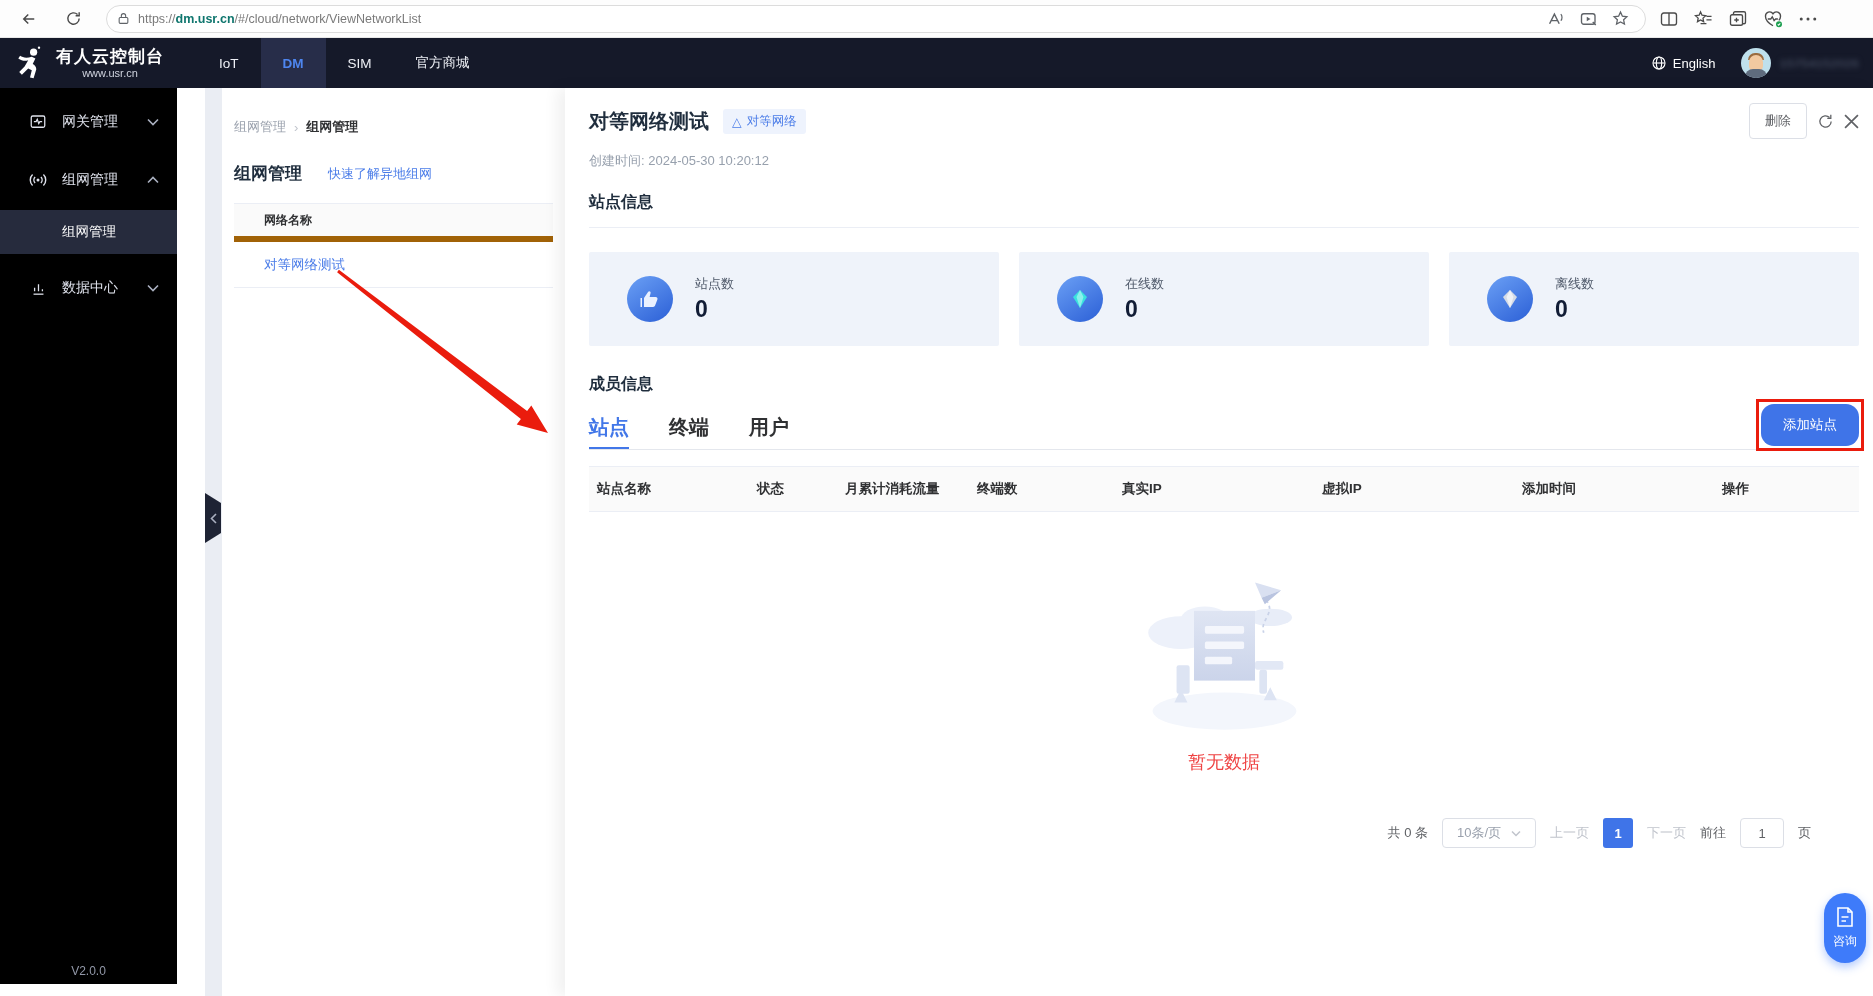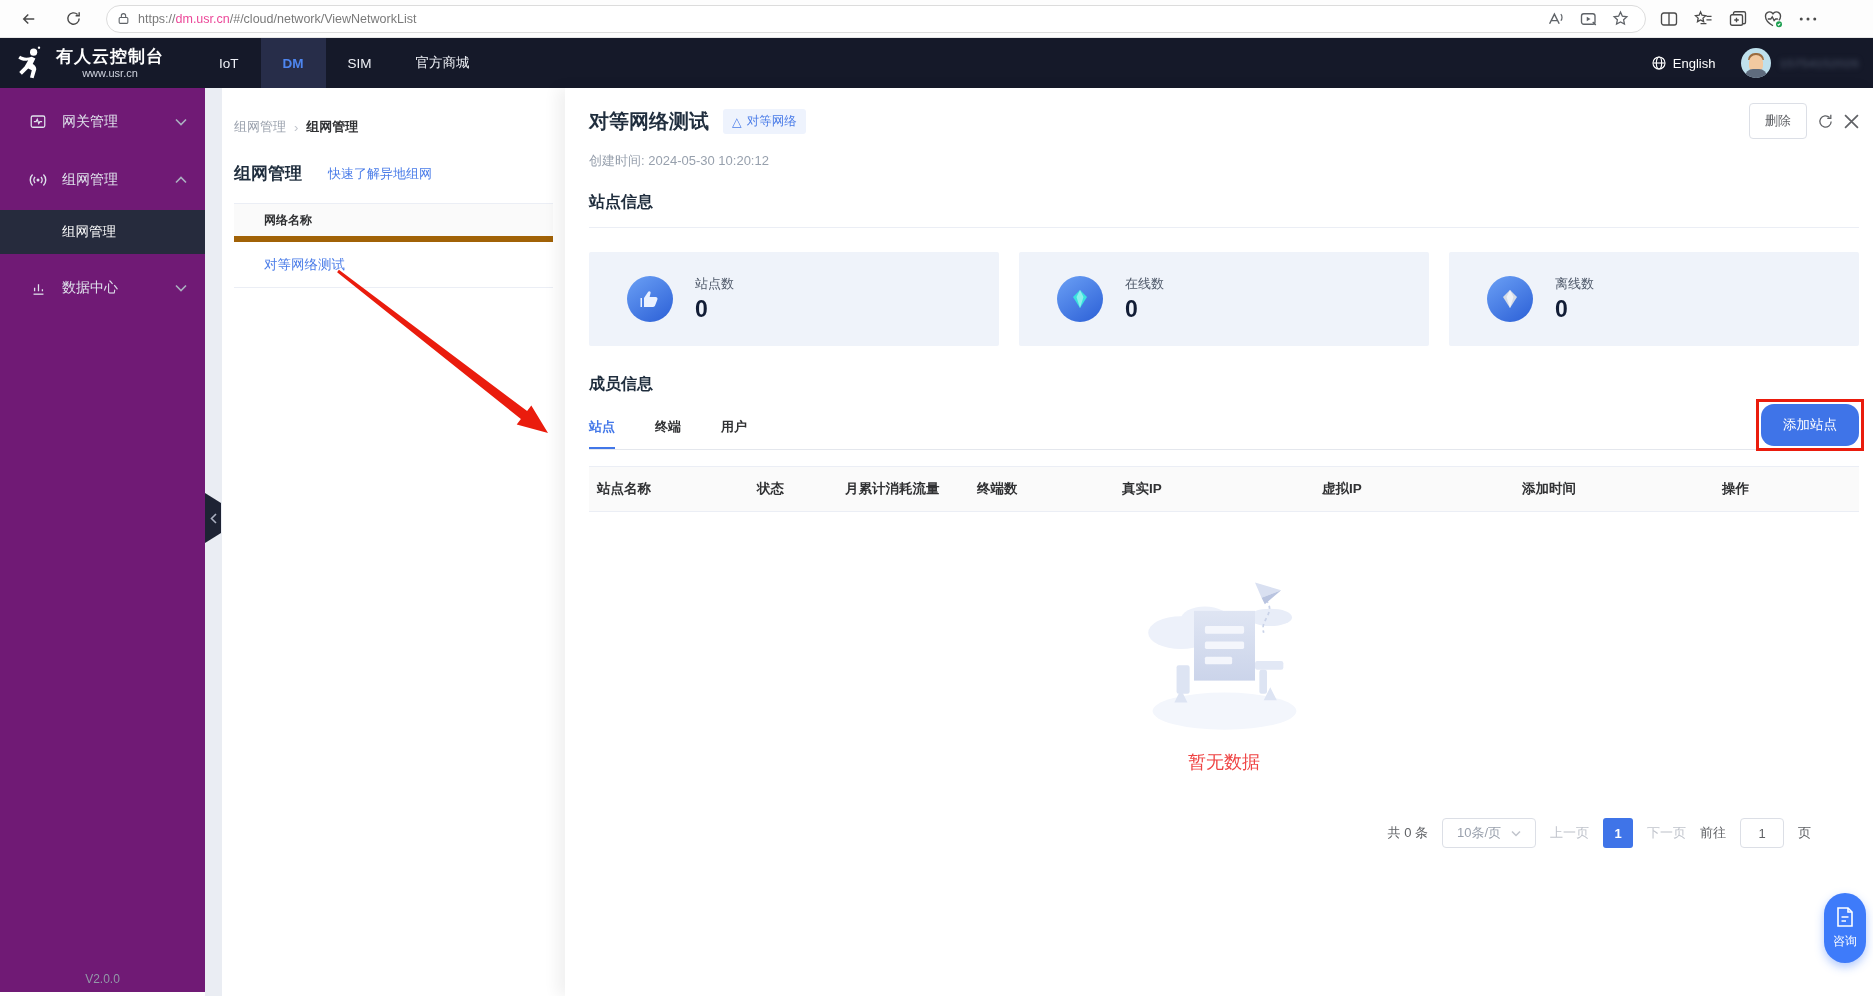--- a/index.html
+++ b/index.html
@@ -8,21 +8,21 @@
 
   
   .browser-bar { position:absolute; left:0; top:0; width:1873px; height:38px; background:#fdfdfd;
     border-bottom:1px solid #e8e8e8; display:flex; align-items:center; }
   .b-icon { width:30px; height:28px; display:flex; align-items:center; justify-content:center;
     color:#4a4a4a; font-size:17px; flex:0 0 auto; }
   .back { margin-left:14px; } .reload { margin-left:14px; }
   .url-pill { margin-left:18px; width:1540px; height:28px; border:1px solid #dcdcdc; border-radius:15px;
     background:#fff; display:flex; align-items:center; padding:0 10px; }
   .url-text { font-size:12.5px; color:#7a7a7a; margin-left:8px; flex:1 1 auto; white-space:nowrap; }
-  .url-text .host { color:#ec4899; font-weight:normal; }
+  .url-text .host { color:#0f766e; font-weight:bold; }
   .pill-icons { display:flex; align-items:center; gap:14px; margin-right:6px; }
   .chrome-right { display:flex; align-items:center; gap:16px; margin-left:14px; color:#4a4a4a; }
   svg.gl { display:block; }
 
   
   .topnav { position:absolute; left:0; top:38px; width:1873px; height:50px; background:#151929;
     display:flex; align-items:center; }
   .logo-wrap { display:flex; align-items:center; margin-left:12px; width:185px; }
   .logo-txt { margin-left:8px; text-align:center; }
   .logo-title { color:#fff; font-size:17px; font-weight:bold; letter-spacing:1px; line-height:20px; }
@@ -32,21 +32,21 @@
   .nav-tab.active { background:#272d49; color:#4e86f0; font-weight:bold; }
   .nav-right { margin-left:auto; display:flex; align-items:center; margin-right:14px; }
   .lang { display:flex; align-items:center; color:#fff; font-size:13px; gap:6px; }
   .avatar { width:30px; height:30px; border-radius:50%; background:#bfe0ec; margin-left:26px; overflow:hidden; position:relative; }
   .avatar .face { position:absolute; left:8px; top:7px; width:14px; height:16px; border-radius:7px 7px 5px 5px; background:#f2c9a0; }
   .avatar .hair { position:absolute; left:7px; top:5px; width:16px; height:7px; border-radius:8px 8px 0 0; background:#9a6b3f; }
   .avatar .body { position:absolute; left:4px; top:21px; width:22px; height:10px; border-radius:8px 8px 0 0; background:#5f6c7e; }
   .username { color:#3c4356; font-size:13px; margin-left:8px; filter:blur(2.5px); text-decoration:line-through; }
 
   
-  .sidebar { position:absolute; left:0; top:88px; width:205px; bottom:4px; background:#701a75; }
+  .sidebar { position:absolute; left:0; top:88px; width:177px; bottom:12px; background:#000000; }
   .side-item { height:48px; display:flex; align-items:center; color:#dfe2ec; font-size:14px; cursor:pointer; margin-top:10px; }
   .side-item .ic { width:20px; margin-left:28px; display:flex; justify-content:center; }
   .side-item .lbl { margin-left:14px; }
   .side-item .chev { margin-left:auto; margin-right:18px; display:flex; }
   .sub-item { height:44px; display:flex; align-items:center; color:#ffffff; font-size:13.5px;
     background:#262b3d; padding-left:62px; cursor:pointer; margin-top:6px; }
   .version { position:absolute; bottom:6px; left:0; width:100%; text-align:center; color:#9298a8; font-size:12px; }
   .collapse-handle { position:absolute; left:205px; top:493px; width:16px; height:50px; background:#1e2334;
     clip-path:polygon(0 0,100% 20%,100% 80%,0 100%); display:flex; align-items:center; justify-content:center; cursor:pointer; z-index:6; }
 
@@ -82,21 +82,21 @@
   .d-divider { margin-top:14px; height:1px; background:#ebeef5; }
   .cards { margin-top:24px; display:flex; gap:20px; }
   .card { flex:1 1 0; height:94px; background:#eff3fa; border-radius:2px; display:flex; align-items:center; padding-left:38px; }
   .card .cicon { width:46px; height:46px; border-radius:50%; background:linear-gradient(145deg,#6ba0f5,#2b5fd6);
     display:flex; align-items:center; justify-content:center; }
   .card .cinfo { margin-left:22px; }
   .card .clabel { font-size:13px; color:#4e5869; }
   .card .cvalue { font-size:23px; font-weight:bold; color:#111c35; margin-top:3px; }
   .members-sect { margin-top:28px; }
   .tabs-row { margin-top:12px; position:relative; border-bottom:1px solid #e4e7ed; height:43px; display:flex; gap:40px; }
-  .tab { font-size:13px; font-weight:bold; color:#303133; display:flex; align-items:center; cursor:pointer;
+  .tab { font-size:20px; font-weight:bold; color:#303133; display:flex; align-items:center; cursor:pointer;
     border-bottom:2px solid transparent; }
   .tab.active { color:#4277e8; border-bottom-color:#4277e8; }
   .redbox { position:absolute; right:-5px; top:-8px; border:3px solid #ea1c0d; padding:2px; background:#fff; }
   .add-btn { background:#3f74e8; color:#fff; border:none; border-radius:13px; font-size:13.5px;
     padding:12px 22px; cursor:pointer; font-family:inherit; }
   .thead { margin-top:16px; height:46px; background:#fafafa; border-top:1px solid #ebeef5; border-bottom:1px solid #ebeef5;
     display:grid; grid-template-columns:160px 88px 132px 145px 200px 200px 200px auto; align-items:center;
     font-size:13.5px; font-weight:bold; color:#303133; }
   .thead > div { padding-left:8px; }
   .empty-wrap { margin-top:64px; display:flex; flex-direction:column; align-items:center; }

